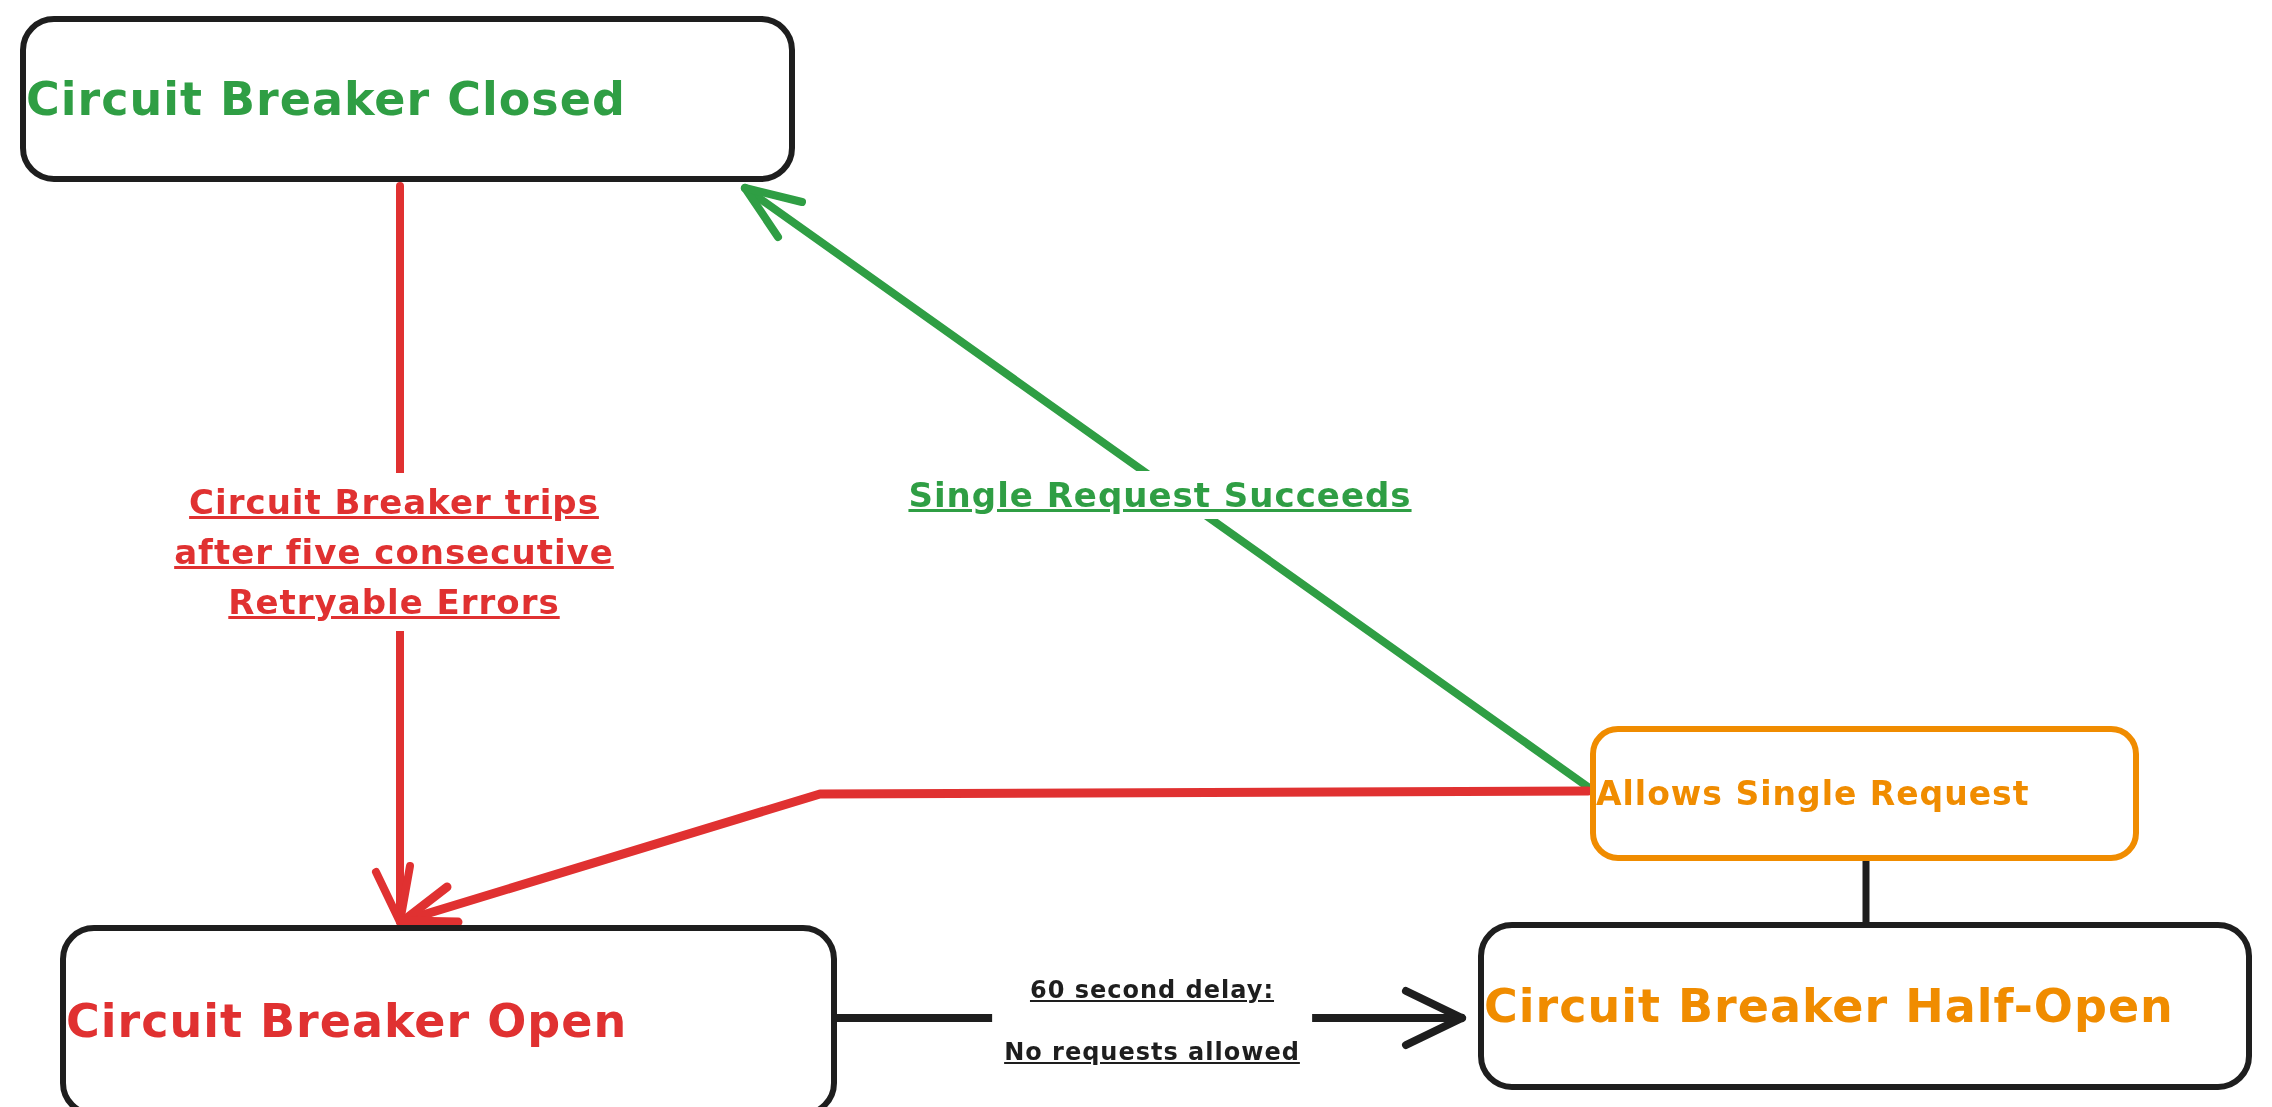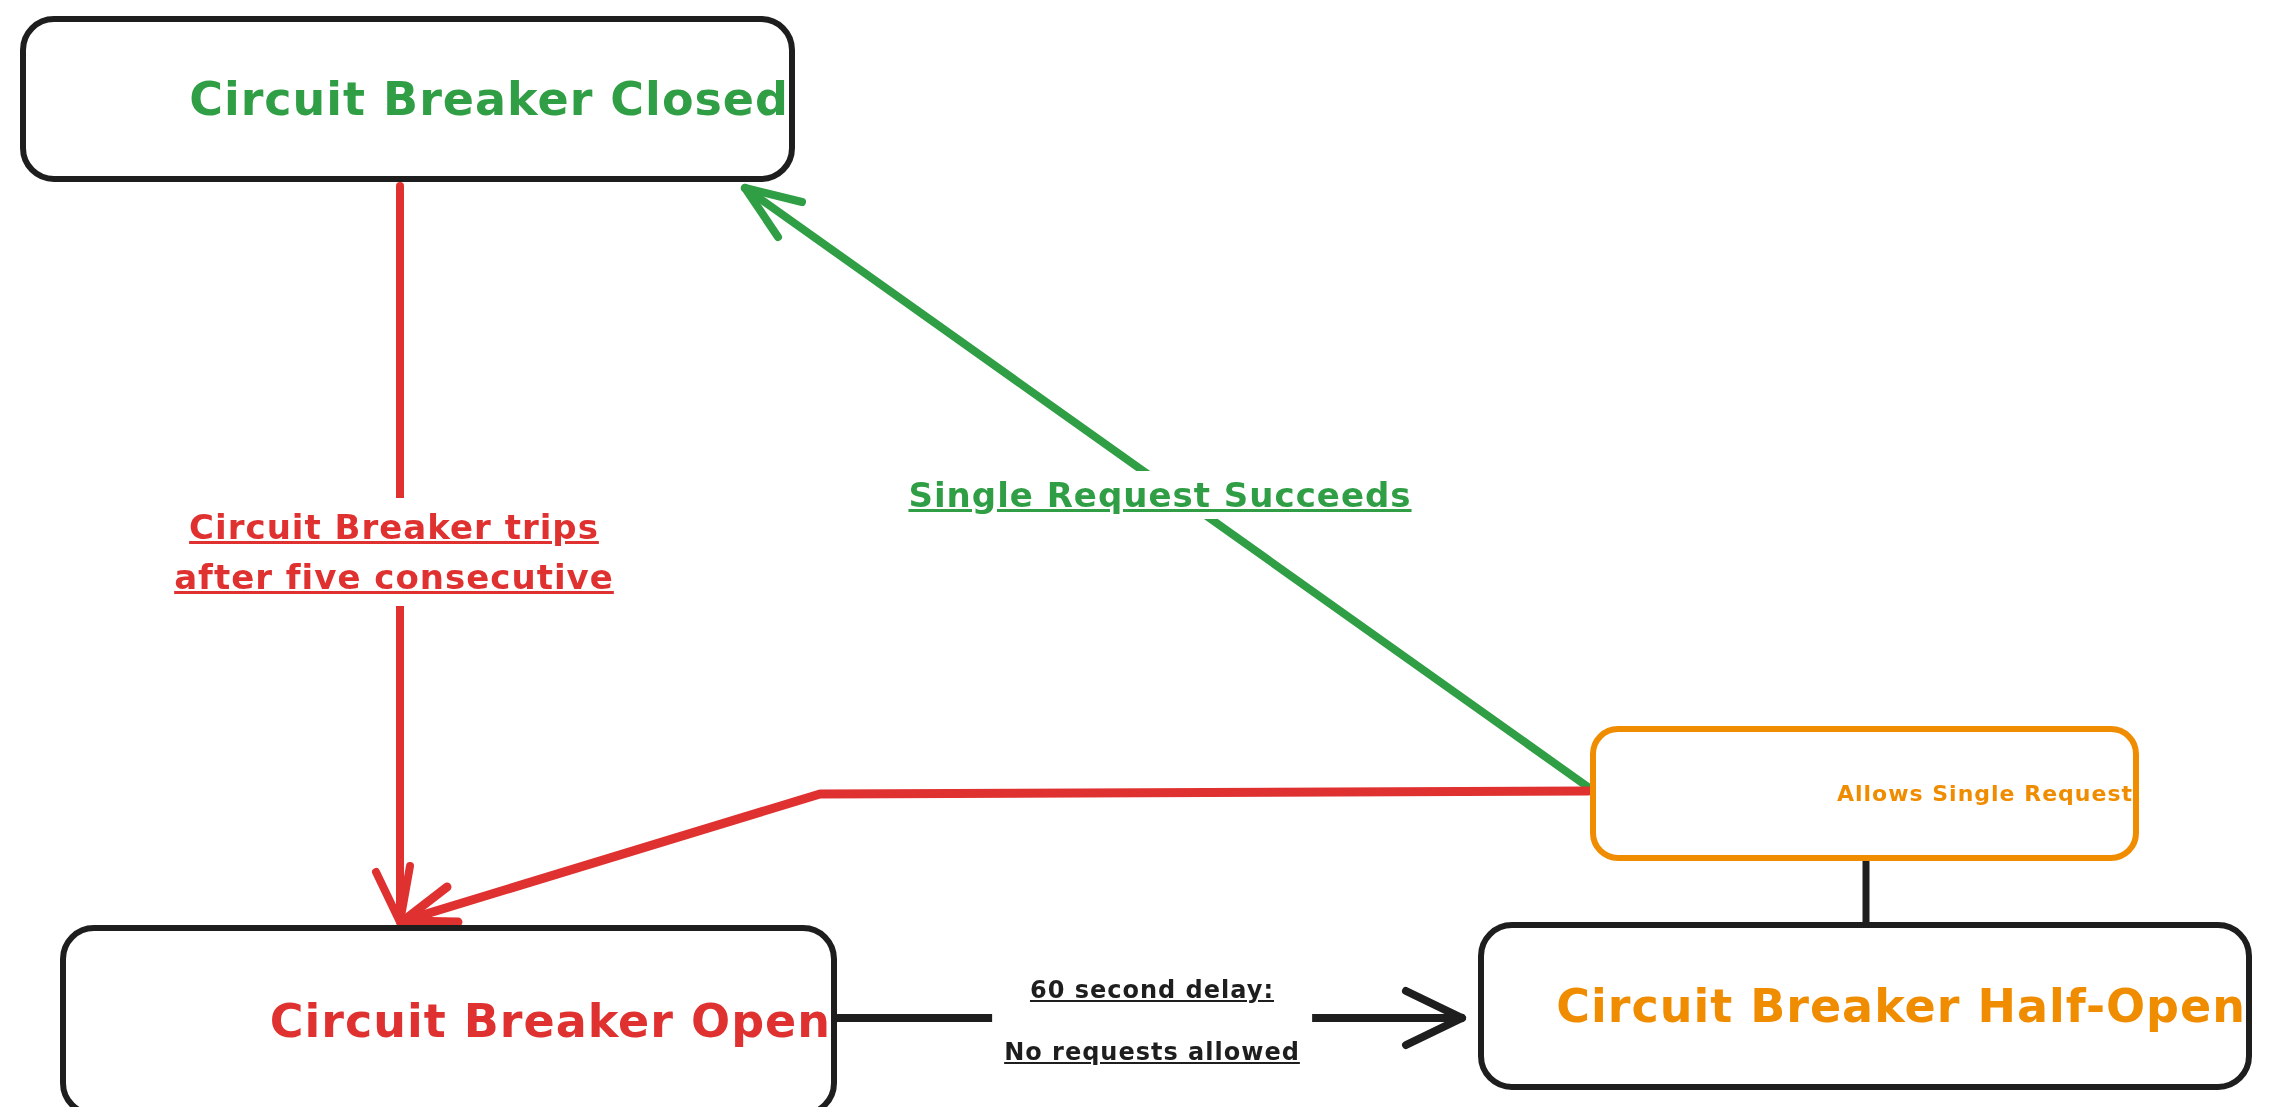--- a/index.html
+++ b/index.html
@@ -23,39 +23,38 @@
     height: 1107px;
   }
   .node {
     position: absolute;
     box-sizing: border-box;
     background: #ffffff;
     border: 6px solid #1e1e1e;
     border-radius: 34px;
     display: flex;
     align-items: center;
-    justify-content: flex-end;
+    justify-content: flex-start;
     text-align: center;
-    padding-left: 48px;
   }
   .node-label {
     font-weight: bold;
     font-size: 46px;
     letter-spacing: 1px;
     white-space: nowrap;
   }
   .node-closed   { left: 20px;   top: 16px;  width: 775px; height: 166px; }
   .node-open     { left: 20px;   top: 925px; width: 777px; height: 192px; margin-left: 40px; }
   .node-halfopen { left: 1478px; top: 922px; width: 774px; height: 168px; }
   .node-allows   {
     left: 1590px; top: 726px; width: 549px; height: 135px;
     border: 6px solid #f08c00;
     border-radius: 28px;
   }
-  .node-allows .node-label { font-size: 22px; }
+  .node-allows .node-label { font-size: 33px; }
   .text-green  { color: #2f9e44; }
   .text-red    { color: #e03131; }
   .text-orange { color: #f08c00; }
   .text-black  { color: #1e1e1e; }
 
   .edge-label {
     position: absolute;
     transform: translate(-50%, -50%);
     background: #ffffff;
     font-weight: bold;
@@ -119,20 +118,21 @@
     <span class="node-label text-orange">Circuit Breaker Half-Open</span>
   </div>
 
   <div class="node node-allows">
     <span class="node-label text-orange">Allows Single Request</span>
   </div>
 
   <div class="edge-label label-trip text-red">
     <div>Circuit Breaker trips</div>
     <div>after five consecutive</div>
+    <div>Retryable Errors</div>
   </div>
 
   <div class="edge-label label-succeeds text-green">Single Request Succeeds</div>
 
 
   <div class="edge-label label-delay text-black">
     <div>60 second delay:</div>
     <div>No requests allowed</div>
   </div>
 

